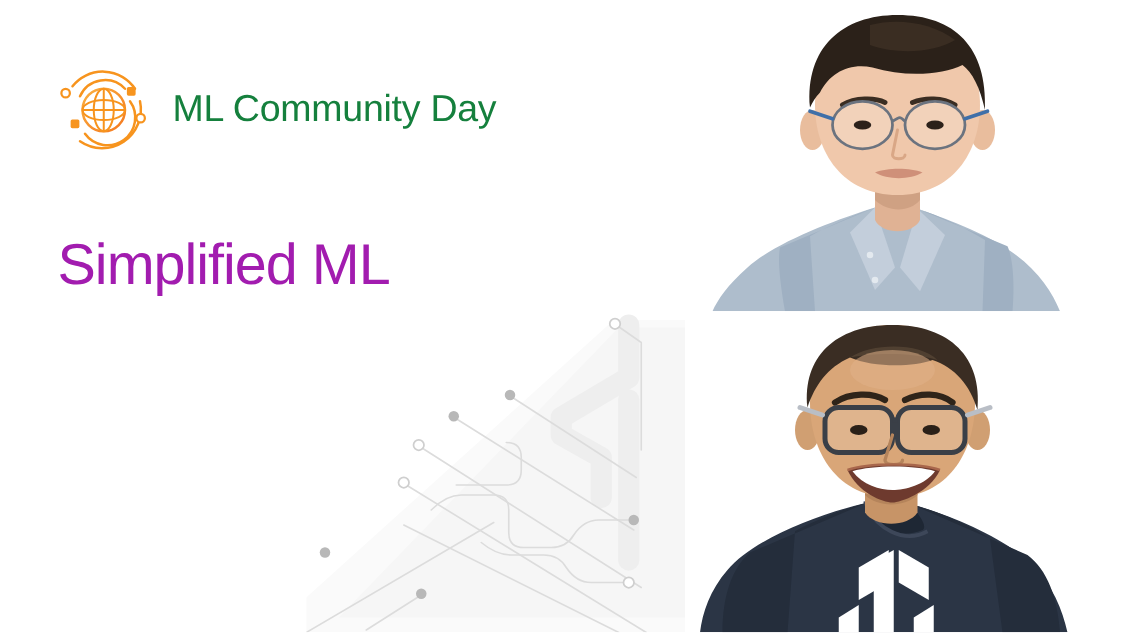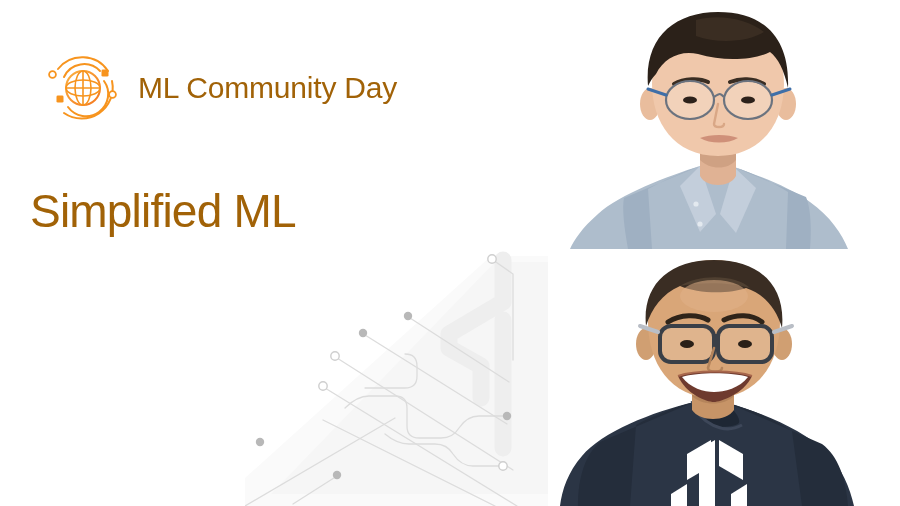--- a/index.html
+++ b/index.html
@@ -33,37 +33,37 @@
     width: 82px;
     height: 82px;
     flex: 0 0 82px;
     display: block;
   }
   .brand-text {
     font-family: "Liberation Sans", sans-serif;
     font-size: 30px;
     font-weight: 400;
     letter-spacing: -0.2px;
-    color: #a16207;
+    color: #15803d;
     white-space: nowrap;
     line-height: 1;
   }
 
   
   .headline {
     position: absolute;
-    left: 30px;
+    left: 46px;
     top: 150px;
     width: 460px;
     font-family: "Liberation Sans", sans-serif;
     font-size: 46px;
     font-weight: 400;
     line-height: 1.33;
     letter-spacing: -0.8px;
-    color: #a16207;
+    color: #a21caf;
   }
   .headline-line {
     display: block;
     white-space: nowrap;
   }
 
   
   .circuit-art {
     position: absolute;
     left: 245px;

